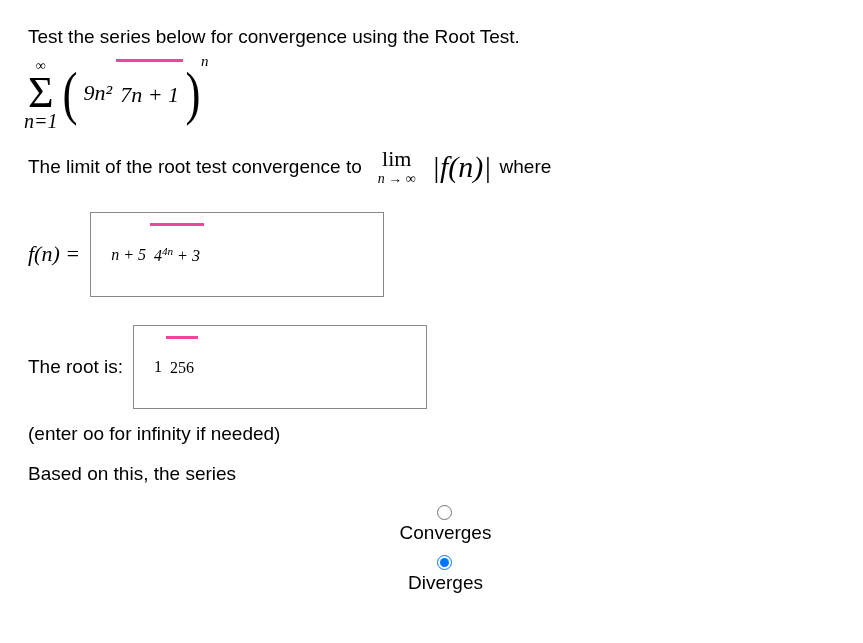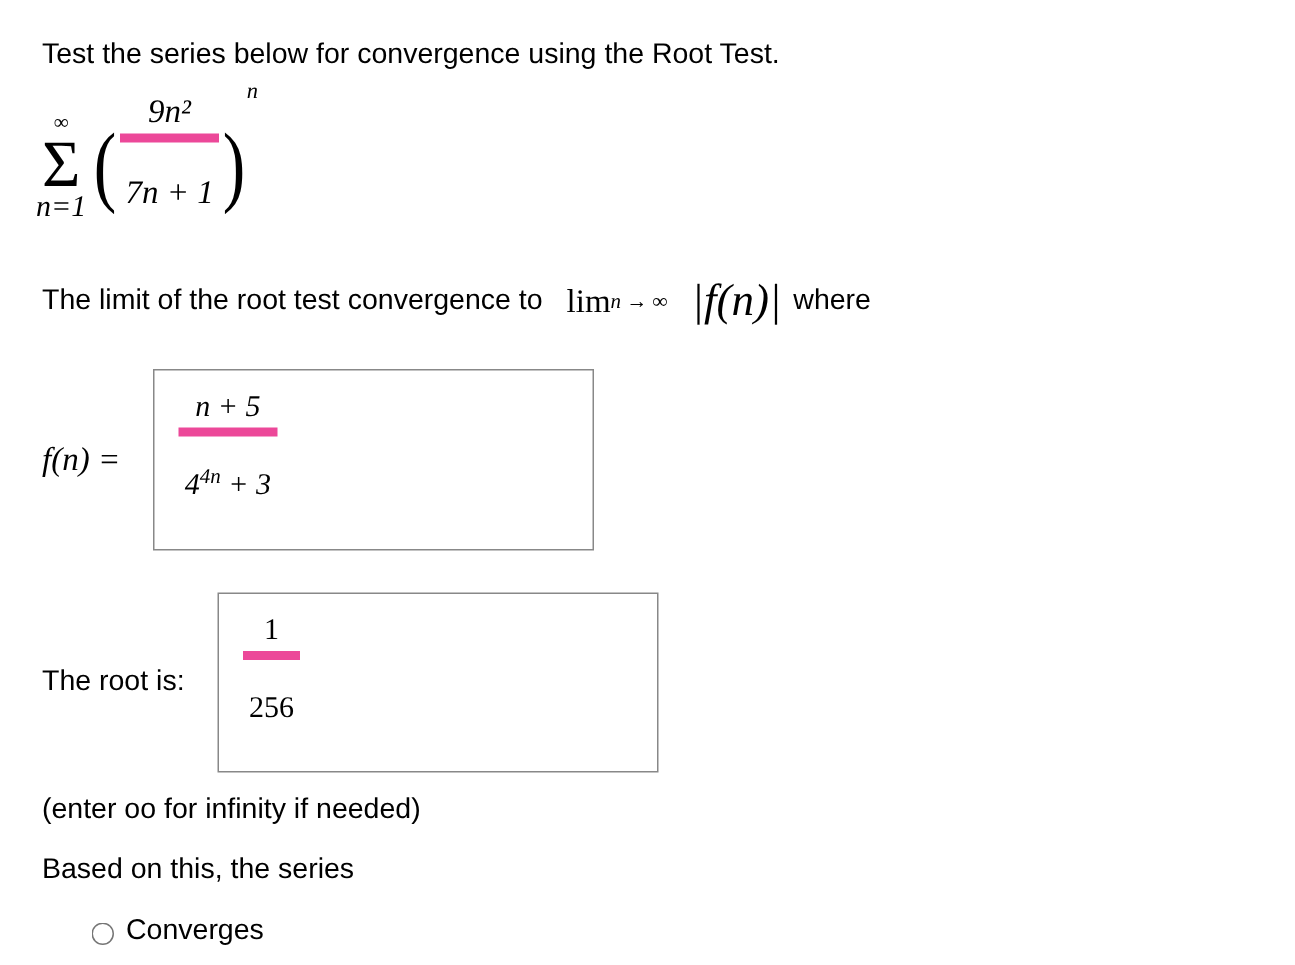--- a/index.html
+++ b/index.html
@@ -50,104 +50,103 @@
     }
     .big-paren {
       font-size: 60px;
       line-height: 0.75;
       font-family: "Cambria Math","Times New Roman", serif;
       transform: scaleX(0.75);
       display: inline-block;
     }
     .frac {
       display: inline-flex;
-      flex-direction: column;
       align-items: center;
       vertical-align: middle;
       font-family: "Cambria Math", "Times New Roman", serif;
     }
     .frac .num {
       padding: 0 4px;
     }
     .frac .den {
-      border-top: 6px solid #ec4899;
+      border-top: 3px solid #ec4899;
       padding: 18px 4px;
     }
     .power {
       font-size: 15px;
       font-style: italic;
       align-self: flex-start;
       margin-top: -8px;
       margin-left: -2px;
     }
     .limit-line {
       margin: 10px 0 24px 0;
       font-size: 19px;
       display: flex;
       align-items: center;
       flex-wrap: wrap;
     }
     .lim-block {
       display: inline-flex;
-      flex-direction: row;
+      flex-direction: column;
       align-items: center;
       font-family: "Cambria Math","Times New Roman", serif;
       font-size: 22px;
       margin: 0 8px;
       line-height: 1;
     }
     .lim-block .under {
       font-size: 14px;
       font-style: italic;
       margin-top: 2px;
     }
     .italic-math {
       font-family: "Cambria Math","Times New Roman", serif;
       font-style: italic;
     }
     .answer-row {
       display: flex;
       align-items: center;
       margin: 18px 0 28px 0;
-      gap: 12px;
     }
     .answer-box {
       border: 1px solid #888;
       padding: 10px 16px;
       min-width: 260px;
       min-height: 38px;
       display: inline-flex;
       align-items: center;
       font-family: "Cambria Math","Times New Roman", serif;
       font-size: 20px;
       margin-left: 10px;
     }
     .answer-box.short {
       min-width: 260px;
     }
     .answer-box .frac {
-      font-size: 20px;
+      font-size: 16px;
     }
     .sup {
       font-size: 0.7em;
       vertical-align: super;
       margin-top: 24px;
     }
     .hint {
       margin: 8px 0 14px 0;
     }
     .radio-group {
       margin-top: 14px;
       margin-left: 28px;
     }
     .radio-option {
       display: flex;
       align-items: center;
       margin: 6px 0;
       font-size: 19px;
+      flex-direction: column;
     }
     .radio-option input {
       margin-right: 8px;
       width: 15px;
       height: 15px;
       accent-color: #0075ff;
     }
     .mi { font-style: italic; }
   </style>
 </head>

